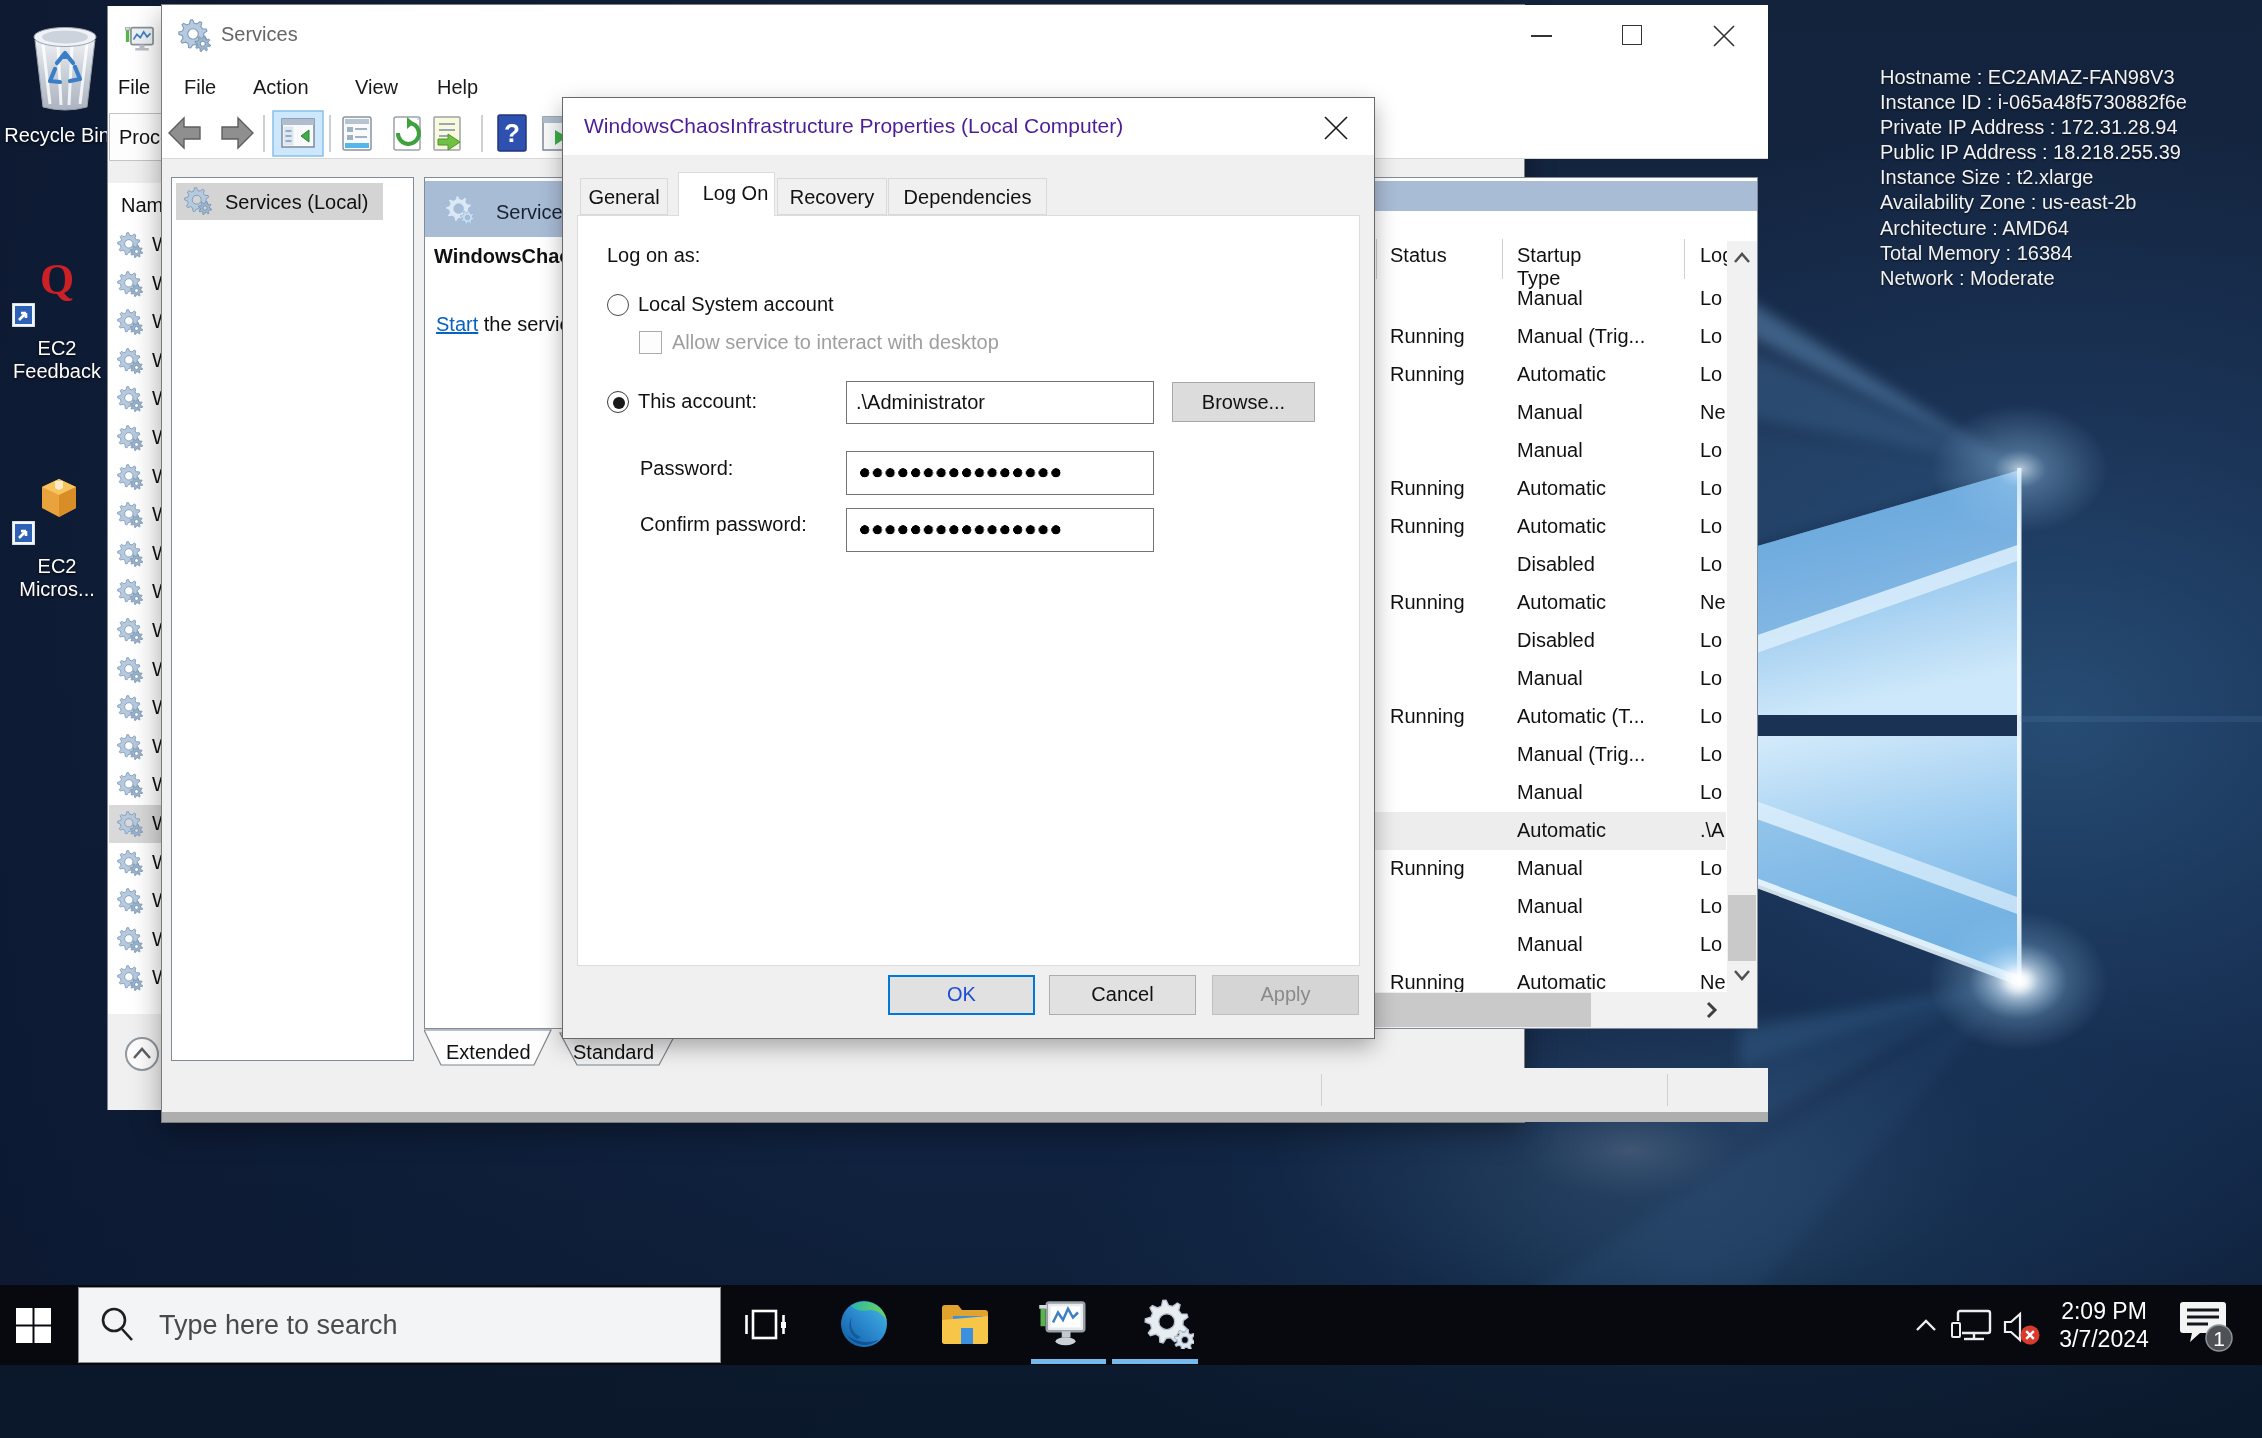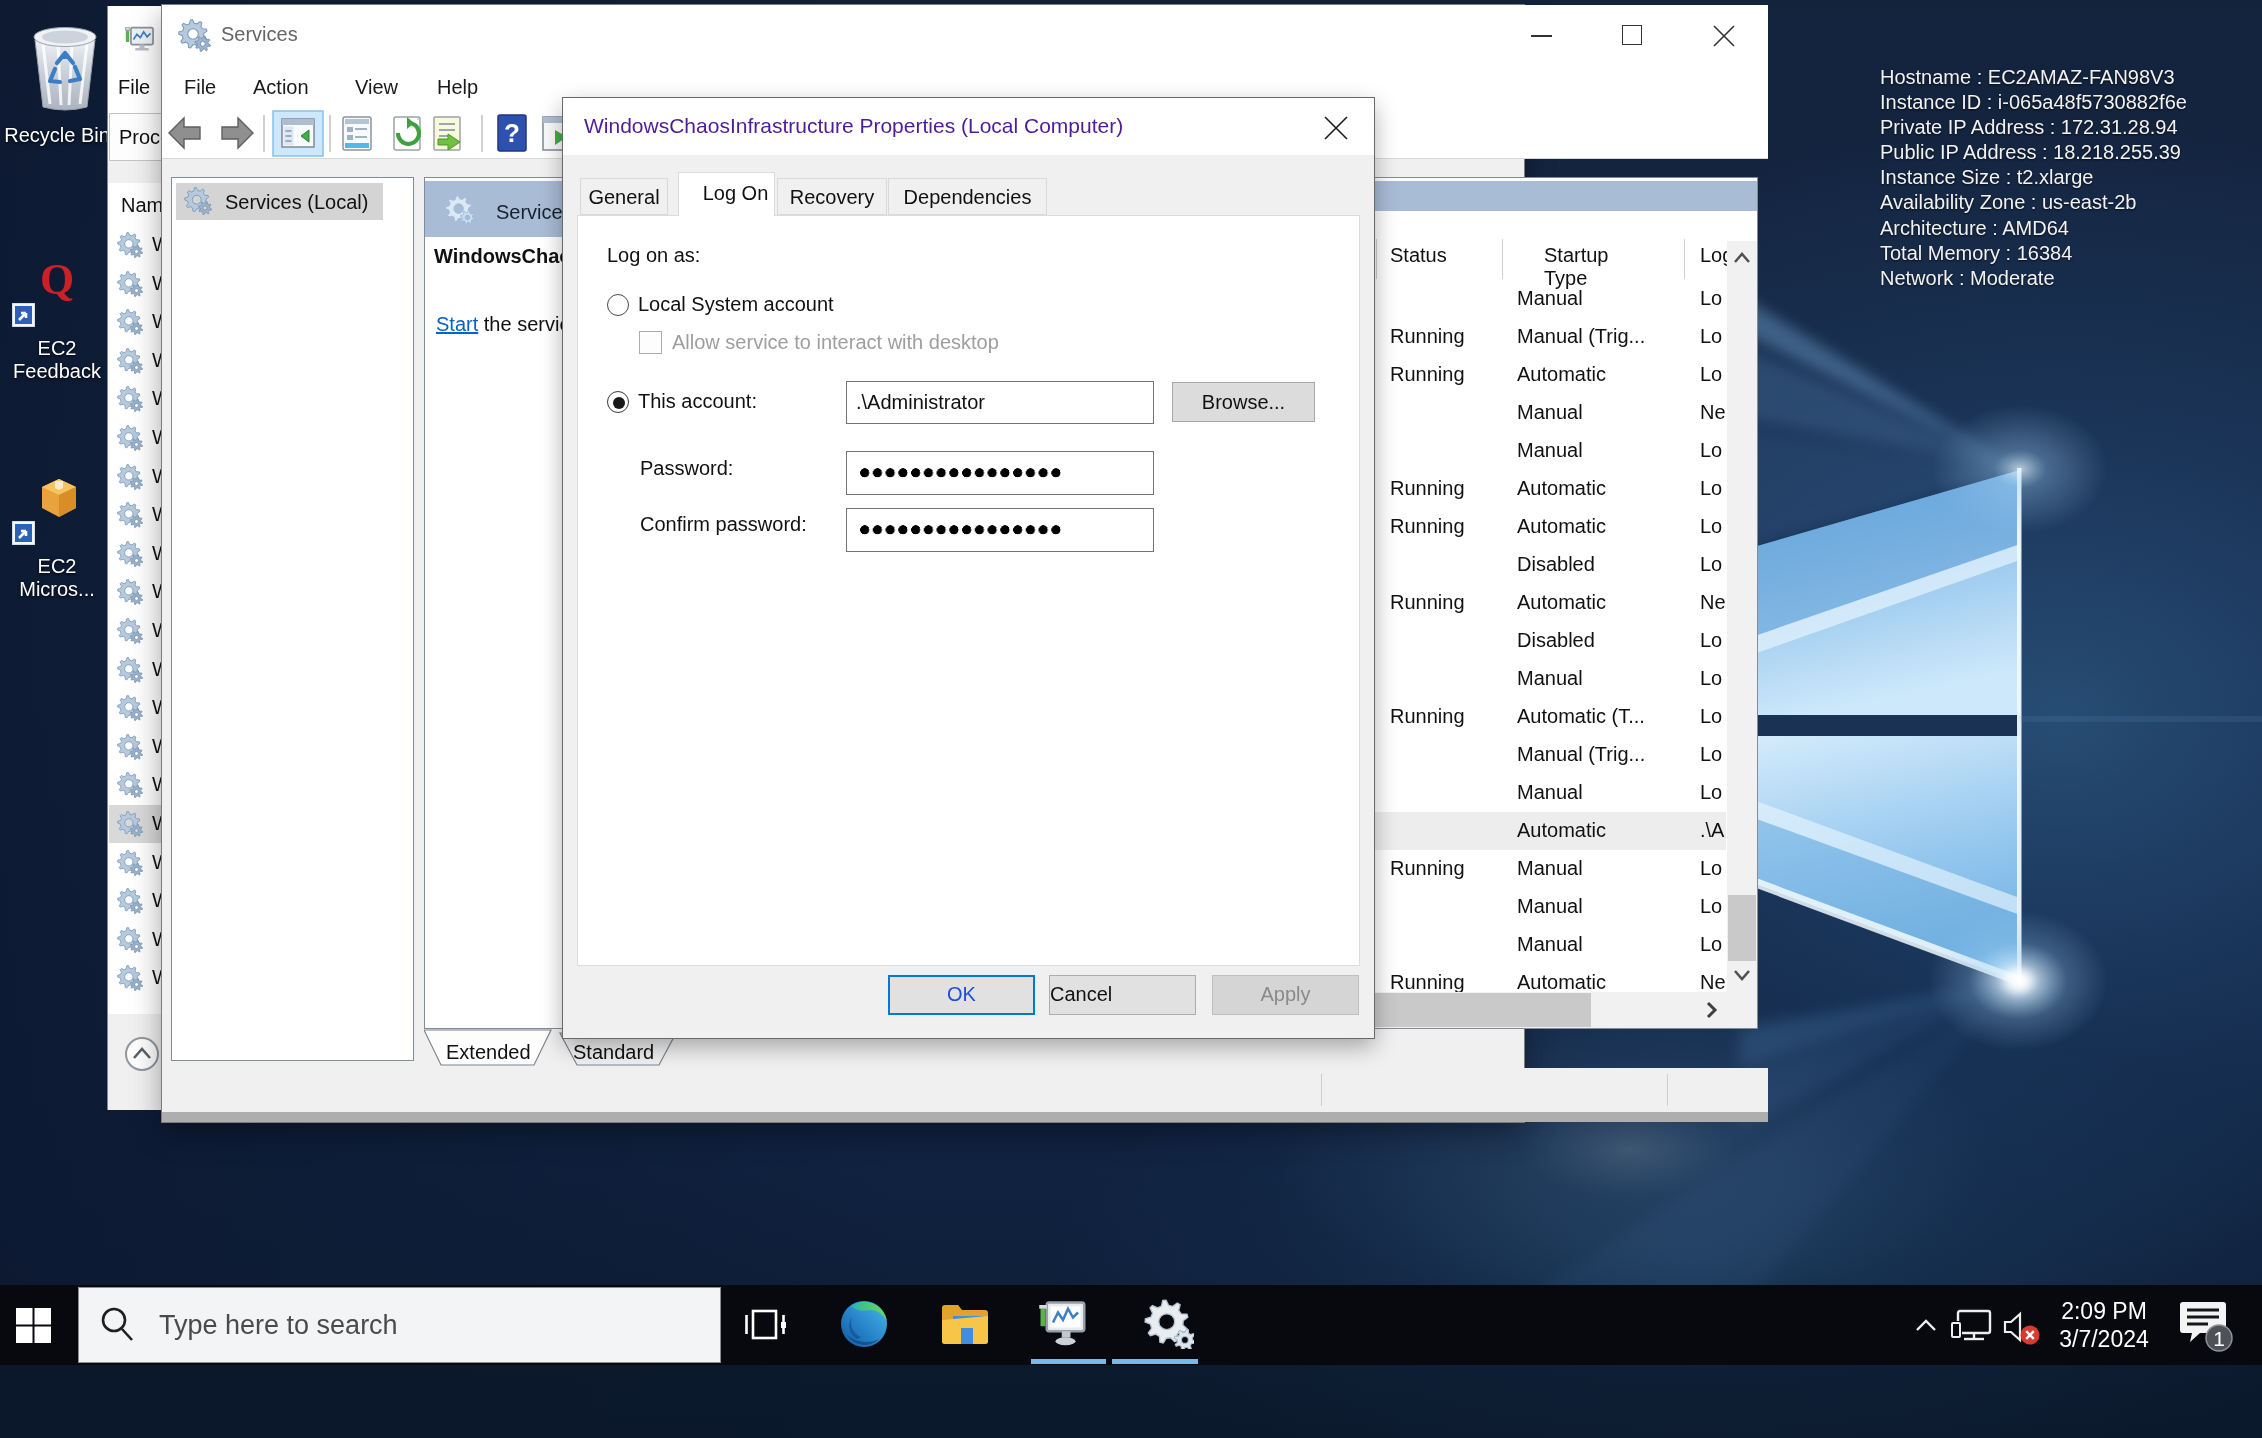--- a/index.html
+++ b/index.html
@@ -357,21 +357,21 @@
     <div class="abs" style="left:263px;top:176px;width:637px;height:56px;background:#a9bcd6;"></div>
     <div class="abs" style="left:900px;top:176px;width:695px;height:30px;background:#a9bcd6;"></div>
     <svg class="abs" style="left:283px;top:190px;" width="30" height="30" viewBox="0 0 44 44">
         <use href="#gearlight"></use>
       </svg>
     <div class="abs" style="left:334px;top:196px;font-size:20px;color:#18222f;">Services</div>
     <div class="abs" style="left:272px;top:240px;font-size:20px;font-weight:bold;color:#111;white-space:nowrap;">WindowsChaosInfrastructure</div>
     <div class="abs" style="left:274px;top:308px;font-size:20px;color:#111;white-space:nowrap;"><span style="color:#0563c1;text-decoration:underline;">Start</span> the service</div>
 
     <div class="abs" style="left:1228px;top:239px;font-size:20px;color:#111;">Status</div>
-    <div class="abs" style="left:1355px;top:239px;font-size:20px;color:#111;margin-left:27px;">Startup Type</div>
+    <div class="abs" style="left:1355px;top:239px;font-size:20px;color:#111;">Startup Type</div>
     <div class="abs" style="left:1538px;top:239px;width:27px;height:26px;overflow:hidden;font-size:20px;color:#111;white-space:nowrap;">Log On As</div>
     <div class="abs" style="left:1214px;top:234px;width:1px;height:40px;background:#d0d0d0;"></div>
     <div class="abs" style="left:1340px;top:234px;width:1px;height:40px;background:#d0d0d0;"></div>
     <div class="abs" style="left:1522px;top:234px;width:1px;height:40px;background:#d0d0d0;"></div>
     <div class="abs" style="left:901px;top:807px;width:663px;height:38px;background:#ededed;"></div>
     <div id="svclist" class="abs" style="left:0;top:0;width:1595px;height:988px;overflow:hidden;">
         <div class="abs" style="left:1355px;top:282px;font-size:20px;color:#111;white-space:nowrap;">Manual</div>
         <div class="abs" style="left:1538px;top:282px;width:28px;overflow:hidden;font-size:20px;color:#111;white-space:nowrap;">Lo</div>
         <div class="abs" style="left:1228px;top:320px;font-size:20px;color:#111;white-space:nowrap;">Running</div>
         <div class="abs" style="left:1355px;top:320px;font-size:20px;color:#111;white-space:nowrap;">Manual (Trig...</div>
@@ -478,21 +478,21 @@
     <div class="abs" style="left:293px;top:293px;font-size:20px;color:#111;">.\Administrator</div>
     <div class="abs" style="left:609px;top:284px;width:143px;height:40px;background:#dcdcdc;border:1px solid #a8a8a8;box-sizing:border-box;font-size:20px;color:#111;text-align:center;line-height:38px;">Browse...</div>
     <div class="abs" style="left:77px;top:359px;font-size:20px;color:#111;">Password:</div>
     <div class="abs" style="left:283px;top:353px;width:308px;height:44px;background:#fff;border:1px solid #747474;box-sizing:border-box;"></div>
     <div class="abs" style="left:297px;top:369px;width:204px;height:12px;background-image:radial-gradient(circle 4.5px at 4.7px 5.8px,#000 4.3px,rgba(0,0,0,0) 4.8px);background-size:12.75px 12px;background-repeat:repeat-x;"></div>
     <div class="abs" style="left:77px;top:415px;font-size:20px;color:#111;">Confirm password:</div>
     <div class="abs" style="left:283px;top:410px;width:308px;height:44px;background:#fff;border:1px solid #747474;box-sizing:border-box;"></div>
     <div class="abs" style="left:297px;top:426px;width:204px;height:12px;background-image:radial-gradient(circle 4.5px at 4.7px 5.8px,#000 4.3px,rgba(0,0,0,0) 4.8px);background-size:12.75px 12px;background-repeat:repeat-x;"></div>
 
     <div class="abs" style="left:325px;top:877px;width:147px;height:40px;background:#e1e1e1;border:2px solid #0078d7;box-sizing:border-box;font-size:20px;color:#1d4ed8;text-align:center;line-height:35px;">OK</div>
-    <div class="abs" style="left:486px;top:877px;width:147px;height:40px;background:#e1e1e1;border:1px solid #adadad;box-sizing:border-box;font-size:20px;color:#111;text-align:left;line-height:37px;">Cancel</div>
+    <div class="abs" style="left:486px;top:877px;width:147px;height:40px;background:#e1e1e1;border:1px solid #adadad;box-sizing:border-box;font-size:20px;color:#111;text-align:center;line-height:37px;">Cancel</div>
     <div class="abs" style="left:649px;top:877px;width:147px;height:40px;background:#d5d5d5;border:1px solid #bfbfbf;box-sizing:border-box;font-size:20px;color:#8a8a8a;text-align:center;line-height:37px;">Apply</div>
   </div>
 
   <div id="taskbar" class="abs" style="left:0;top:1285px;width:2262px;height:80px;background:#07090f;">
     <svg class="abs" style="left:16px;top:23px;" width="35" height="35" viewBox="0 0 35 35">
       <rect x="0" y="0" width="16.5" height="16.5" fill="#fff"></rect>
       <rect x="18.5" y="0" width="16.5" height="16.5" fill="#fff"></rect>
       <rect x="0" y="18.5" width="16.5" height="16.5" fill="#fff"></rect>
       <rect x="18.5" y="18.5" width="16.5" height="16.5" fill="#fff"></rect>
     </svg>

